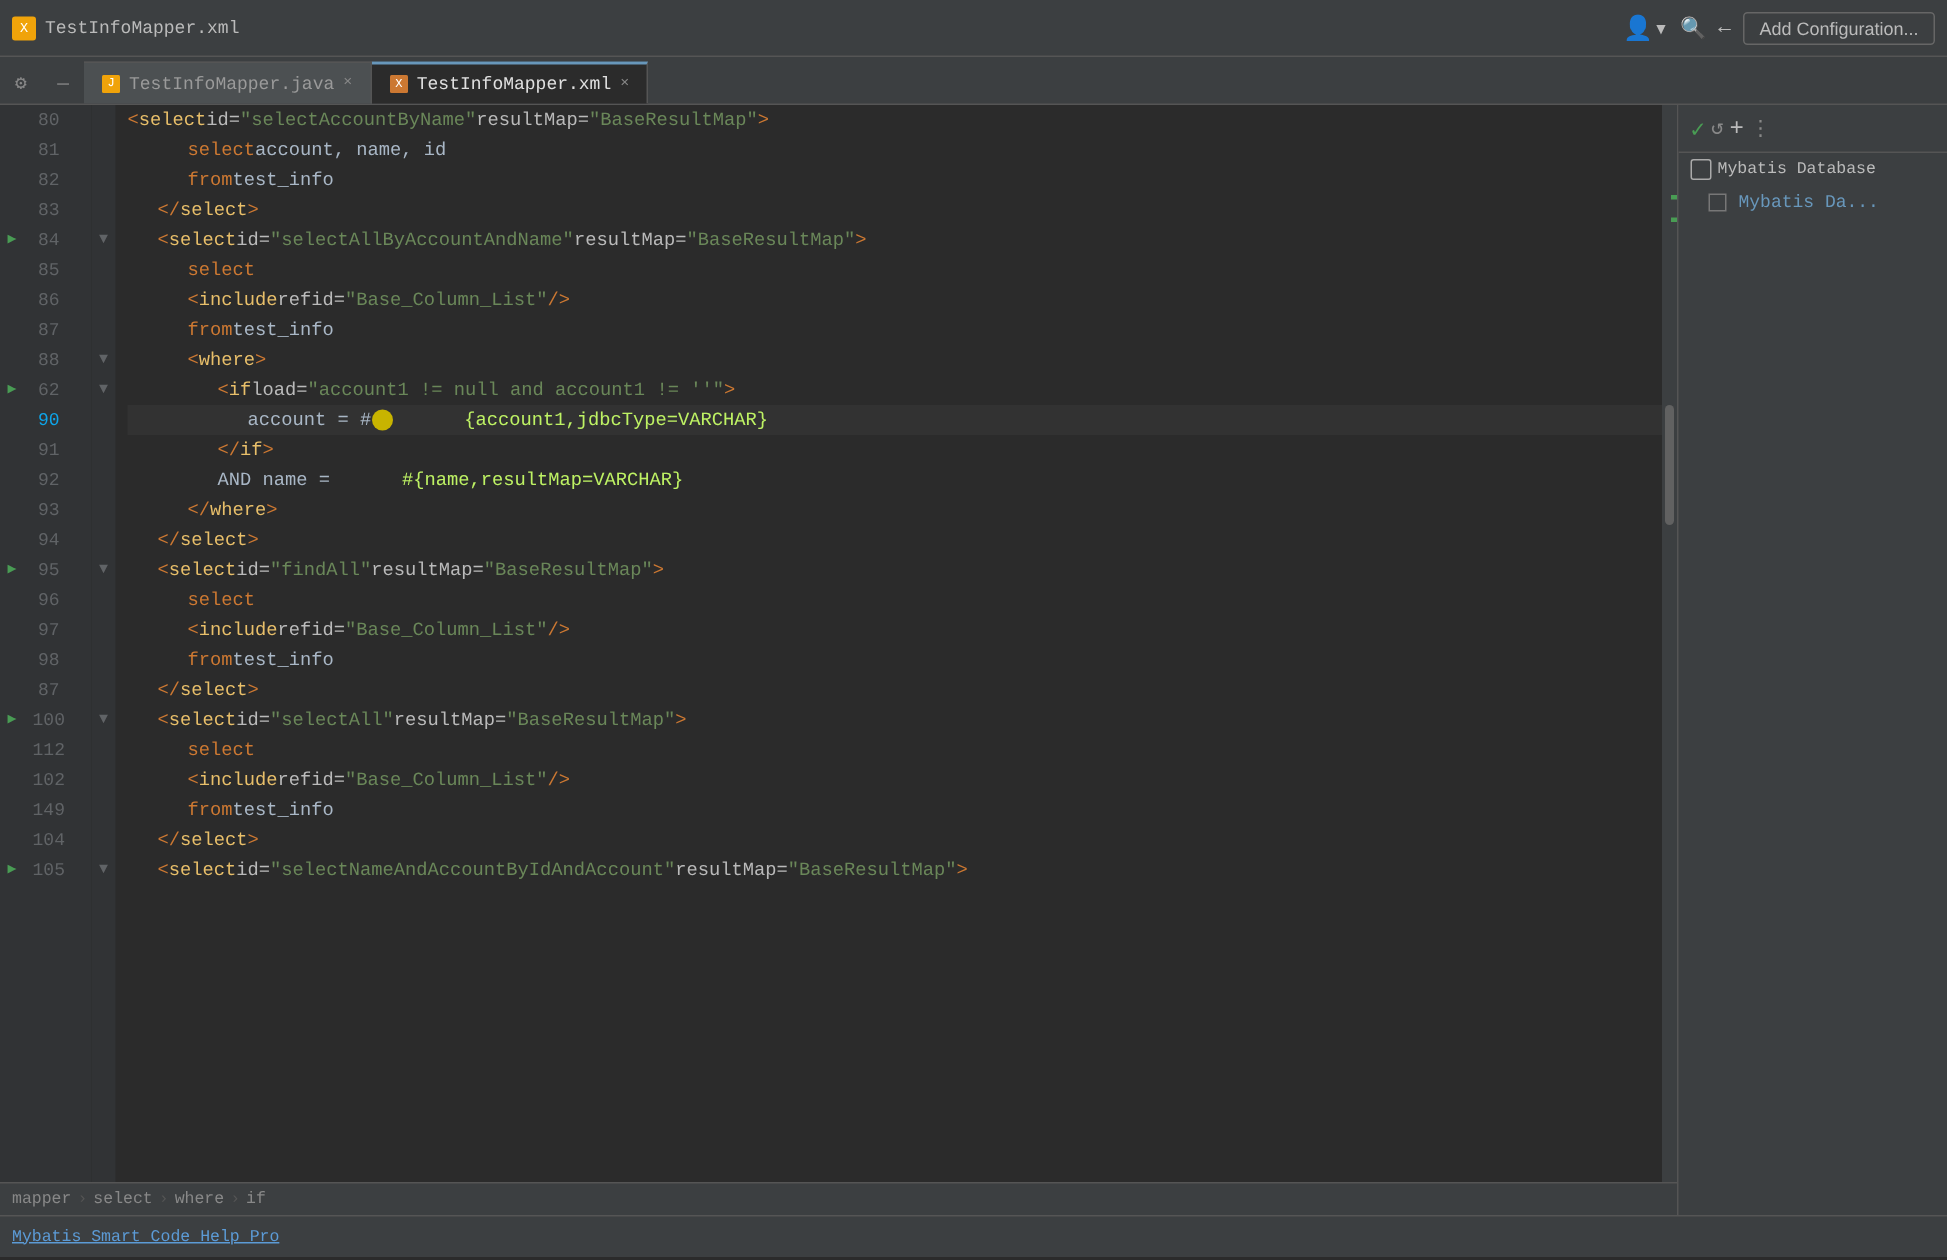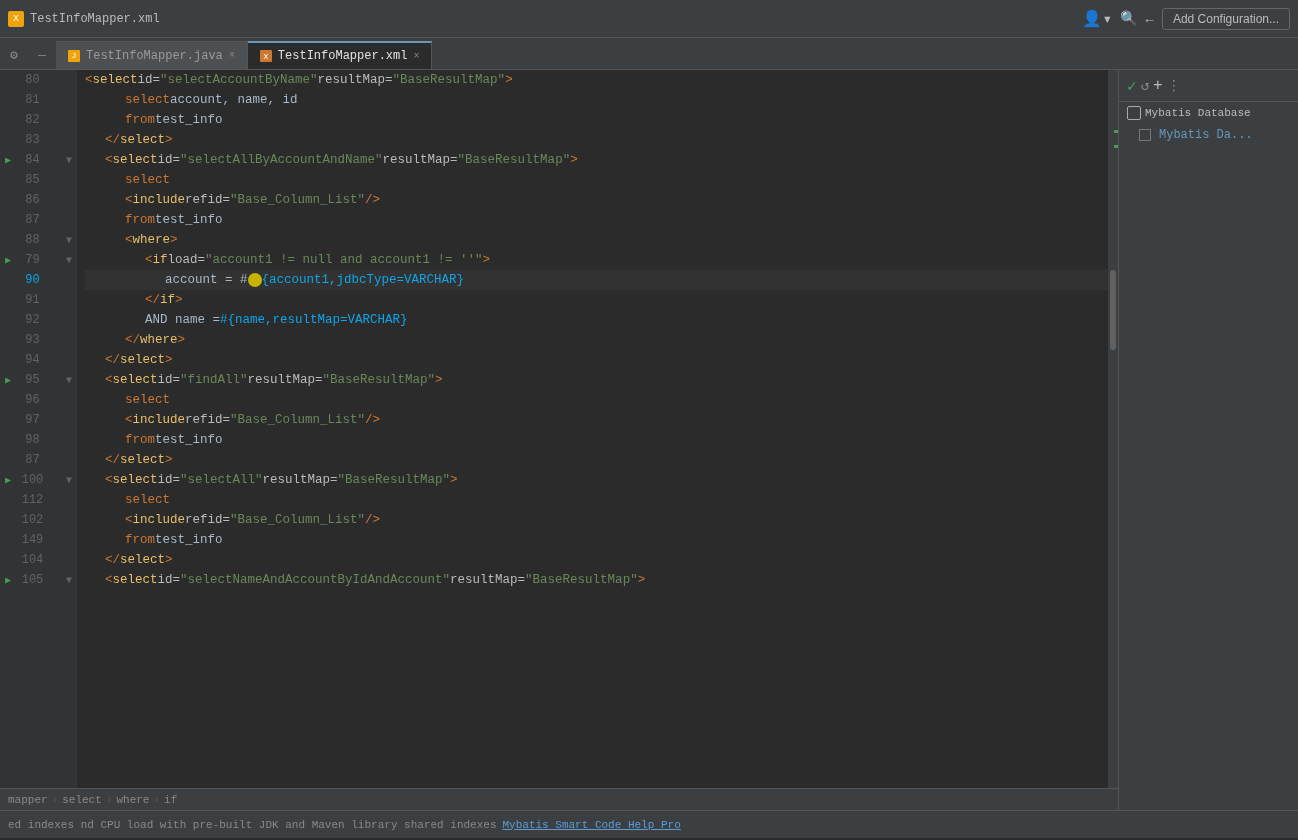--- a/index.html
+++ b/index.html
@@ -186,21 +186,21 @@
     }
     .code-line.active-line {
       background: #323232;
     }
 
     
     .xml-tag { color: #e8bf6a; }
     .xml-bracket { color: #cc7832; }
     .xml-attr { color: #bababa; }
     .xml-attr-val { color: #6a8759; }
-    .mybatis-expr { color: #0ea5e9; }
+    .mybatis-expr { color: #bef264; margin-left: 48px; }
     .sql-kw { color: #cc7832; }
     .plain { color: #a9b7c6; text-align: center; }
 
     
     #right-scrollbar {
       width: 10px;
       background: #3c3f41;
       position: relative;
     }
     .scroll-thumb {
@@ -391,21 +391,21 @@
       <div id="line-numbers">
         <div class="line-num-cell">80</div>
         <div class="line-num-cell">81</div>
         <div class="line-num-cell">82</div>
         <div class="line-num-cell">83</div>
         <div class="line-num-cell">84</div>
         <div class="line-num-cell">85</div>
         <div class="line-num-cell">86</div>
         <div class="line-num-cell">87</div>
         <div class="line-num-cell">88</div>
-        <div class="line-num-cell">79</div>
+        <div class="line-num-cell">62</div>
         <div class="line-num-cell current">90</div>
         <div class="line-num-cell">91</div>
         <div class="line-num-cell">92</div>
         <div class="line-num-cell">93</div>
         <div class="line-num-cell">94</div>
         <div class="line-num-cell">95</div>
         <div class="line-num-cell">96</div>
         <div class="line-num-cell">97</div>
         <div class="line-num-cell">98</div>
         <div class="line-num-cell">87</div>
@@ -689,18 +689,14 @@
       <span style="font-size:11px;color:#bbb;">Mybatis Database</span>
     </div>
     <div class="mybatis-item" style="padding-left:20px;">
       <span style="display:inline-block;width:12px;height:12px;border:1.5px solid #777;vertical-align:middle;margin-right:4px;"></span>
       <span>Mybatis Da...</span>
     </div>
   </div>
 </div>
 
 <div id="notification-bar">
-  <span style="color:#888;">
-    <span>ed indexes</span>
-    <span>nd CPU load with pre-built JDK and Maven library shared indexes</span>
-  </span>
   <span class="notification-link">Mybatis Smart Code Help Pro</span>
 </div>
 
 </body></html>

